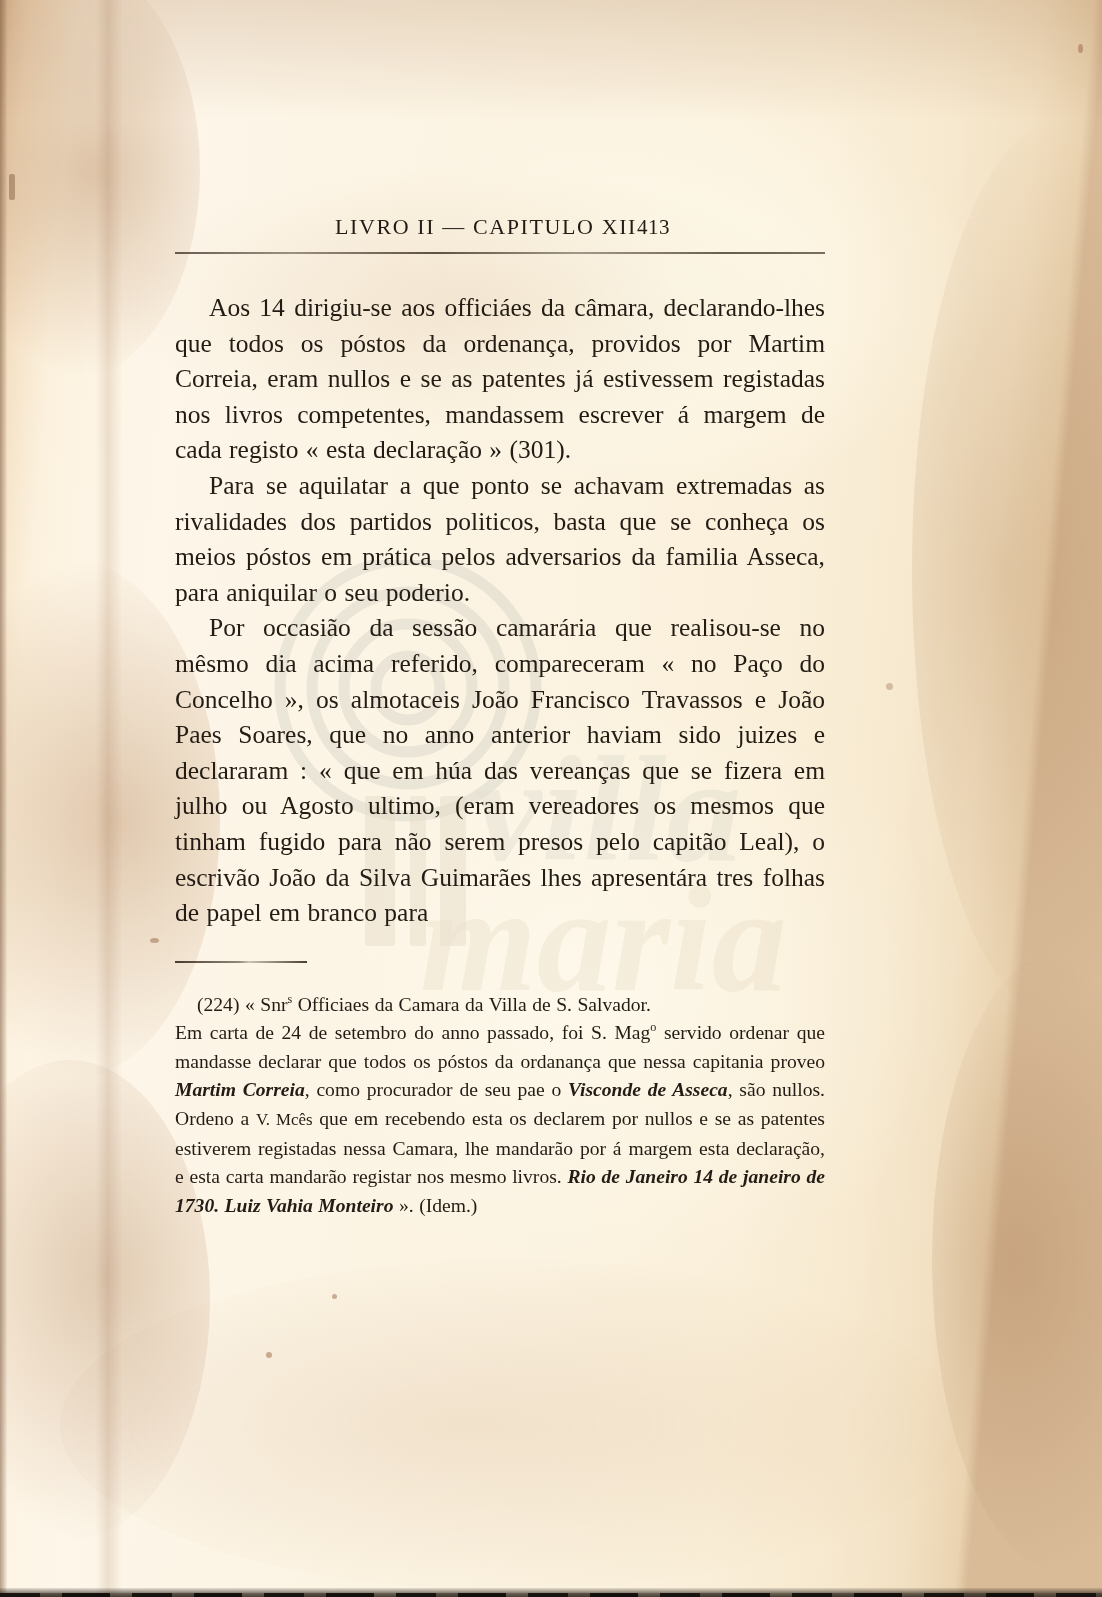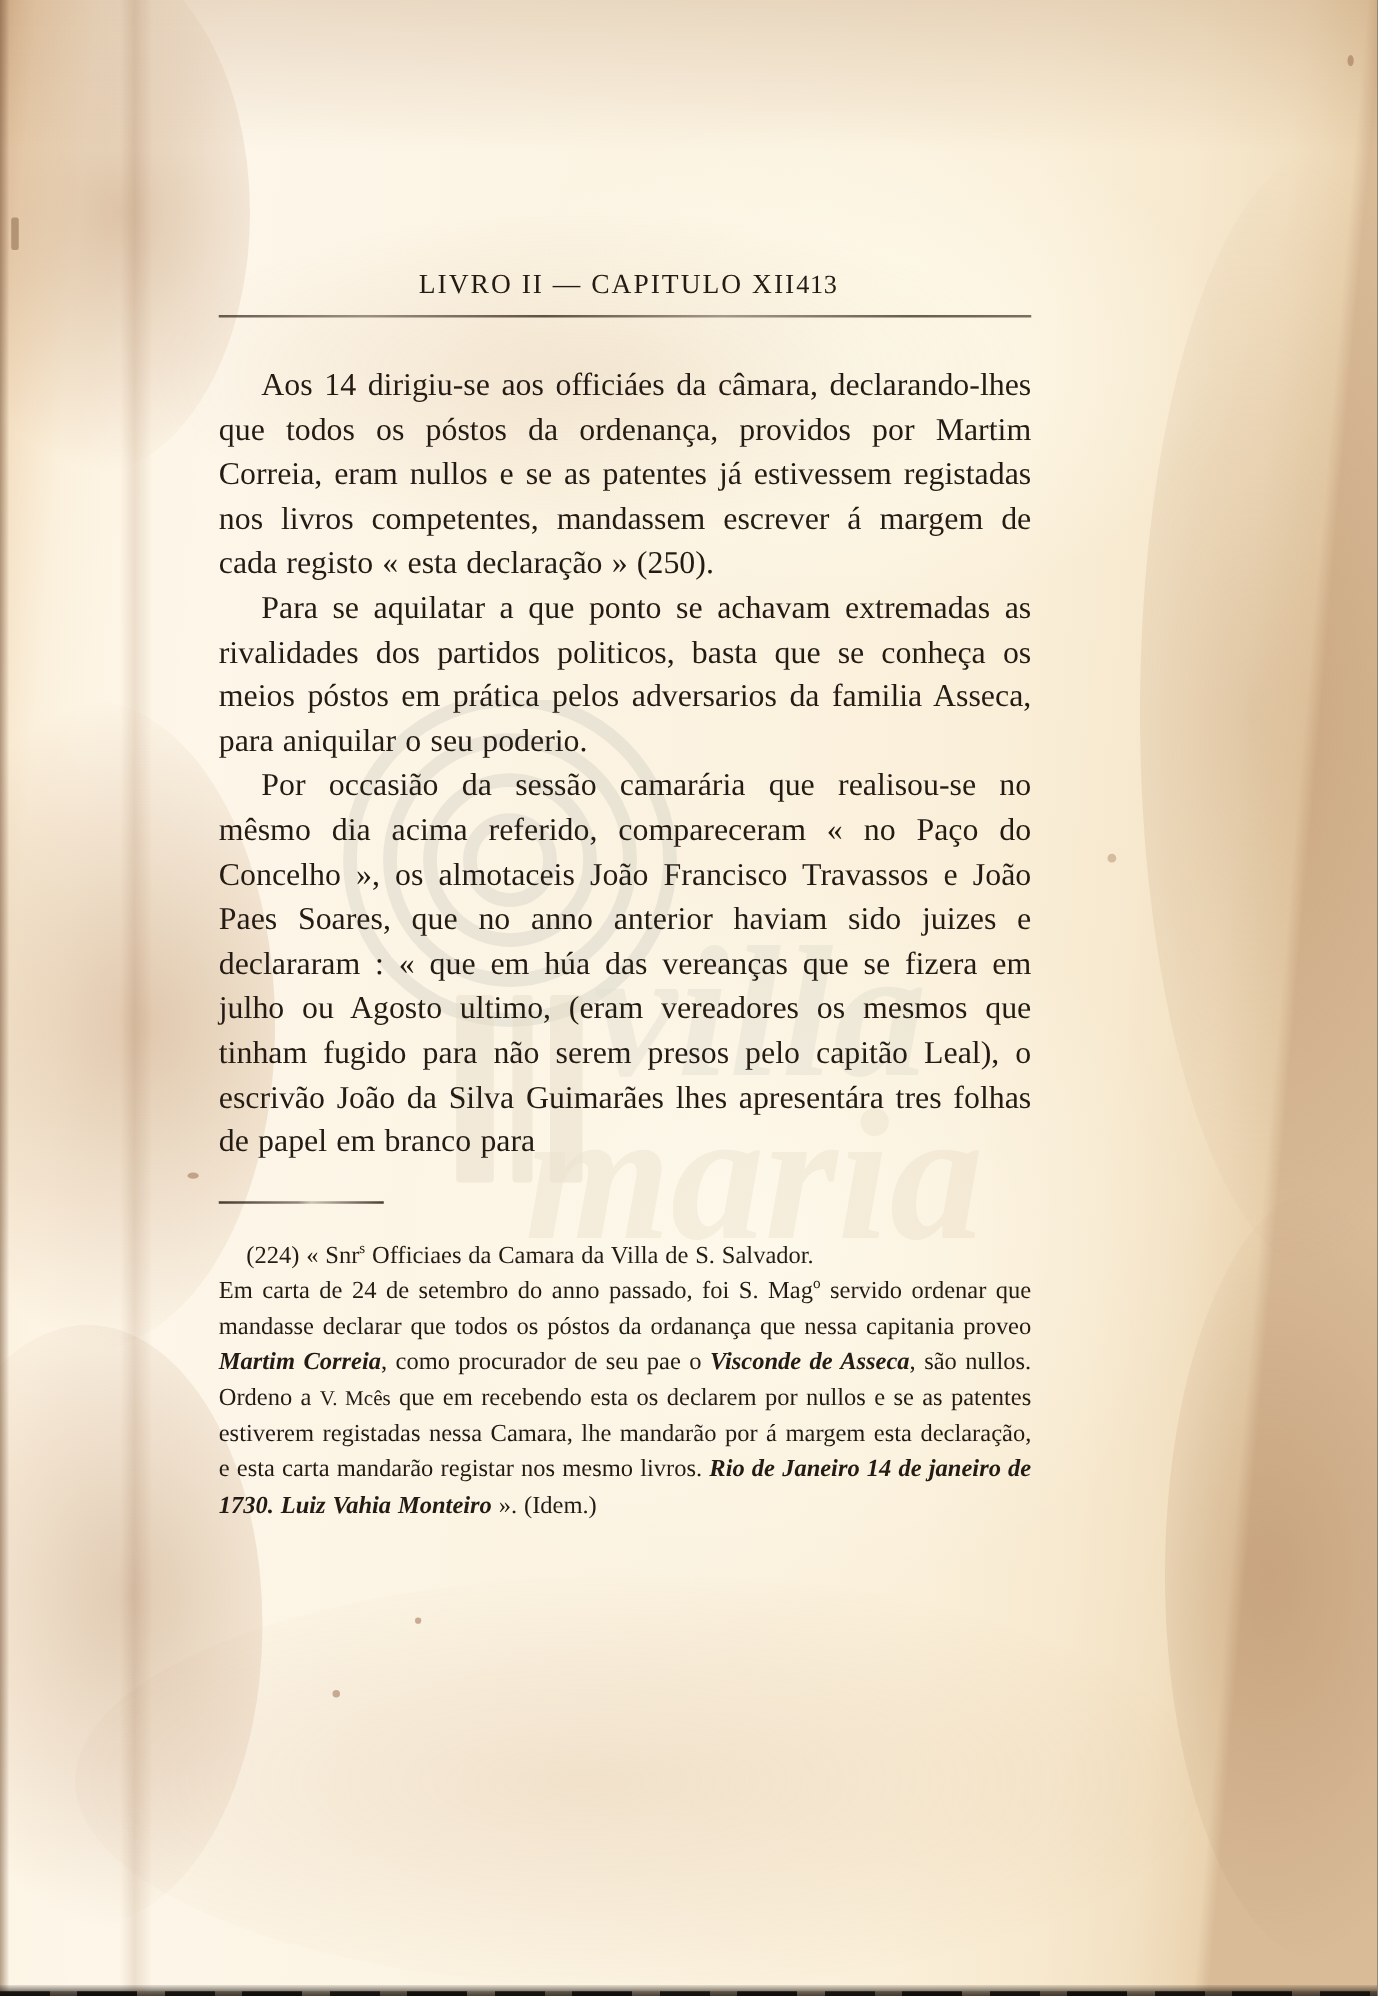--- a/index.html
+++ b/index.html
@@ -221,21 +221,21 @@
   <div class="content">
 
     <div class="header-row">
       <span class="header-title">LIVRO II — CAPITULO XII</span>
       <span class="header-folio">413</span>
     </div>
 
     <div class="rule"></div>
 
     <div class="body-text">
-      <p class="para">Aos 14 dirigiu-se aos officiáes da câmara, declarando-lhes que todos os póstos da ordenança, providos por Martim Correia, eram nullos e se as patentes já estivessem registadas nos livros competentes, mandassem escrever á margem de cada registo « esta declaração » (250).</p>
+      <p class="para">Aos 14 dirigiu-se aos officiáes da câmara, declarando-lhes que todos os póstos da ordenança, providos por Martim Correia, eram nullos e se as patentes já estivessem registadas nos livros competentes, mandassem escrever á margem de cada registo « esta declaração » (301).</p>
       <p class="para">Para se aquilatar a que ponto se achavam extremadas as rivalidades dos partidos politicos, basta que se conheça os meios póstos em prática pelos adversarios da familia Asseca, para aniquilar o seu poderio.</p>
       <p class="para">
         <span>Por occasião da sessão camarária que realisou-se no mêsmo dia acima referido, compareceram « no Paço do Concelho », os almotaceis João Francisco Travassos e João Paes Soares, que no anno anterior haviam sido juizes e declararam : « que em húa das vereanças que se fizera em julho ou Agosto ultimo, (eram vereadores os mesmos que tinham fugido para não serem presos pelo capitão Leal), o escrivão João da Silva Guimarães lhes apresentára tres folhas de papel em branco para</span>
       </p>
     </div>
 
     <div class="footnote-rule"></div>
 
     <div>
       <p class="footnote first"><span>(224) « Snr</span><span class="sup">s</span><span> Officiaes da Camara da Villa de S. Salvador.</span></p>

